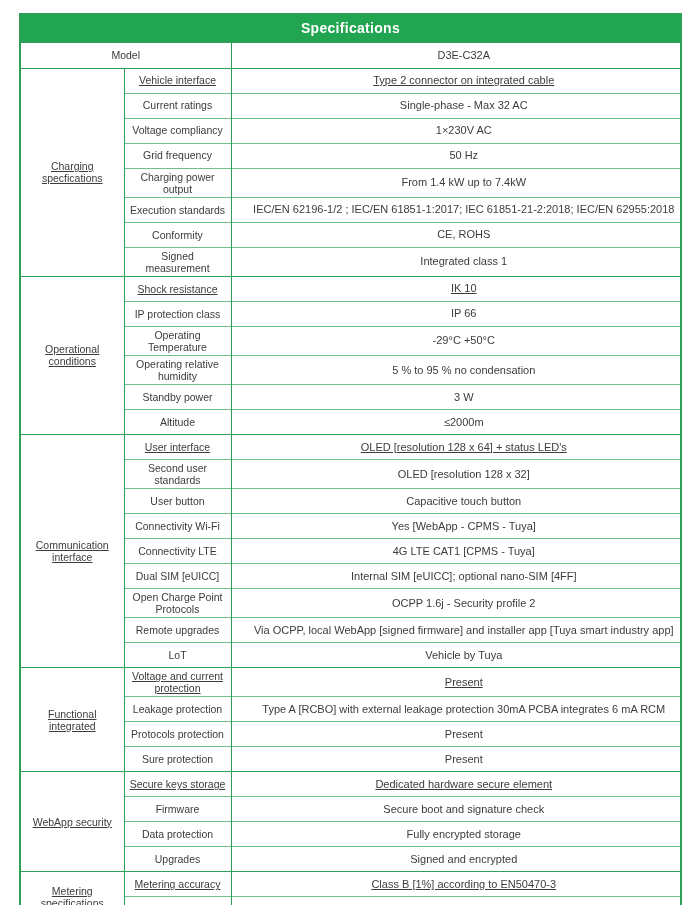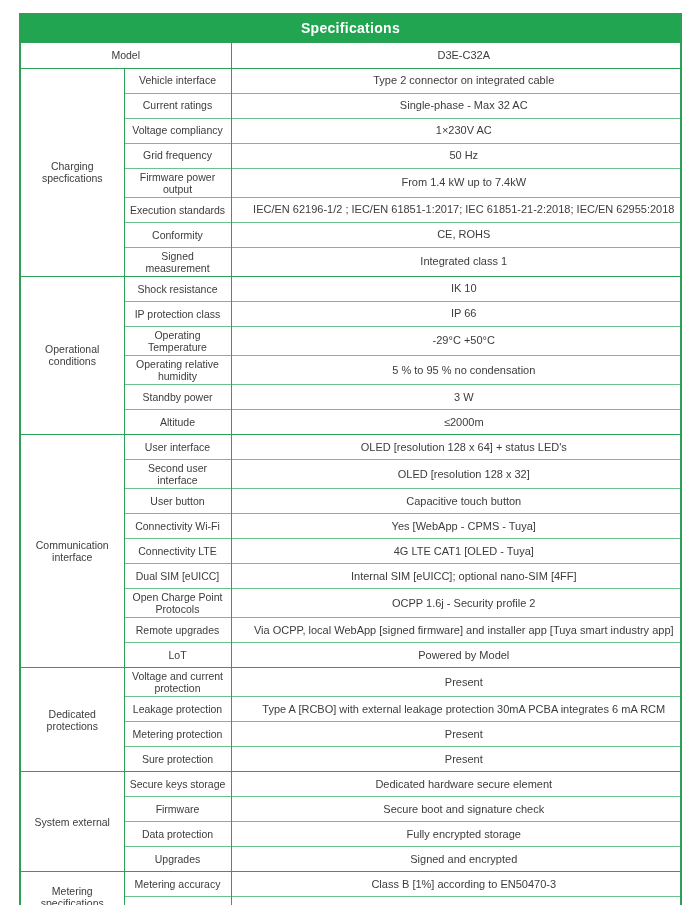--- a/index.html
+++ b/index.html
@@ -47,21 +47,21 @@
     font-size:10.5px;
     line-height:1.15;
     text-align:center;
     vertical-align:middle;
     padding:2px 4px;
     height:25px;
     overflow:hidden;
     color:var(--text);
   }
   tr.model-row td{height:26px;border-top:2px solid var(--border);}
-  tr.section-start td{border-top:1.5px solid var(--border);}
+  tr.section-start td{border-top:1.5px solid var(--border);text-decoration:underline;}
   td.cat{border-top:1.5px solid var(--border);}
   td.value{font-size:11px;padding-left:20px;}
 </style>
 </head>
 <body>
 
 <div class="spec-wrap">
   <table class="spec">
     <colgroup>
       <col class="c1">
@@ -89,21 +89,21 @@
         </tr>
         <tr>
           <td class="label">Voltage compliancy</td>
           <td class="value">1×230V AC</td>
         </tr>
         <tr>
           <td class="label">Grid frequency</td>
           <td class="value">50 Hz</td>
         </tr>
         <tr>
-          <td class="label">Firmware power output</td>
+          <td class="label">Charging power output</td>
           <td class="value">From 1.4 kW up to 7.4kW</td>
         </tr>
         <tr>
           <td class="label">Execution standards</td>
           <td class="value">IEC/EN 62196-1/2 ; IEC/EN 61851-1:2017; IEC 61851-21-2:2018; IEC/EN 62955:2018</td>
         </tr>
         <tr>
           <td class="label">Conformity</td>
           <td class="value">CE, ROHS</td>
         </tr>
@@ -135,70 +135,70 @@
         <tr>
           <td class="label">Altitude</td>
           <td class="value">≤2000m</td>
         </tr>
         <tr class="section-start">
           <td class="cat" rowspan="9">Communication interface</td>
           <td class="label">User interface</td>
           <td class="value">OLED [resolution 128 x 64] + status LED's</td>
         </tr>
         <tr>
-          <td class="label">Second user interface</td>
+          <td class="label">Second user standards</td>
           <td class="value">OLED [resolution 128 x 32]</td>
         </tr>
         <tr>
           <td class="label">User button</td>
           <td class="value">Capacitive touch button</td>
         </tr>
         <tr>
           <td class="label">Connectivity Wi-Fi</td>
           <td class="value">Yes [WebApp - CPMS - Tuya]</td>
         </tr>
         <tr>
           <td class="label">Connectivity LTE</td>
-          <td class="value">4G LTE CAT1 [OLED - Tuya]</td>
+          <td class="value">4G LTE CAT1 [CPMS - Tuya]</td>
         </tr>
         <tr>
           <td class="label">Dual SIM [eUICC]</td>
           <td class="value">Internal SIM [eUICC]; optional nano-SIM [4FF]</td>
         </tr>
         <tr>
           <td class="label">Open Charge Point Protocols</td>
           <td class="value">OCPP 1.6j - Security profile 2</td>
         </tr>
         <tr>
           <td class="label">Remote upgrades</td>
           <td class="value">Via OCPP, local WebApp [signed firmware] and installer app [Tuya smart industry app]</td>
         </tr>
         <tr>
           <td class="label">LoT</td>
-          <td class="value">Powered by Model</td>
-        </tr>
-        <tr class="section-start">
-          <td class="cat" rowspan="4">Dedicated protections</td>
+          <td class="value">Vehicle by Tuya</td>
+        </tr>
+        <tr class="section-start">
+          <td class="cat" rowspan="4">Functional integrated</td>
           <td class="label">Voltage and current protection</td>
           <td class="value">Present</td>
         </tr>
         <tr>
           <td class="label">Leakage protection</td>
           <td class="value">Type A [RCBO] with external leakage protection 30mA PCBA integrates 6 mA RCM</td>
         </tr>
         <tr>
-          <td class="label">Metering protection</td>
+          <td class="label">Protocols protection</td>
           <td class="value">Present</td>
         </tr>
         <tr>
           <td class="label">Sure protection</td>
           <td class="value">Present</td>
         </tr>
         <tr class="section-start">
-          <td class="cat" rowspan="4">System external</td>
+          <td class="cat" rowspan="4">WebApp security</td>
           <td class="label">Secure keys storage</td>
           <td class="value">Dedicated hardware secure element</td>
         </tr>
         <tr>
           <td class="label">Firmware</td>
           <td class="value">Secure boot and signature check</td>
         </tr>
         <tr>
           <td class="label">Data protection</td>
           <td class="value">Fully encrypted storage</td>

